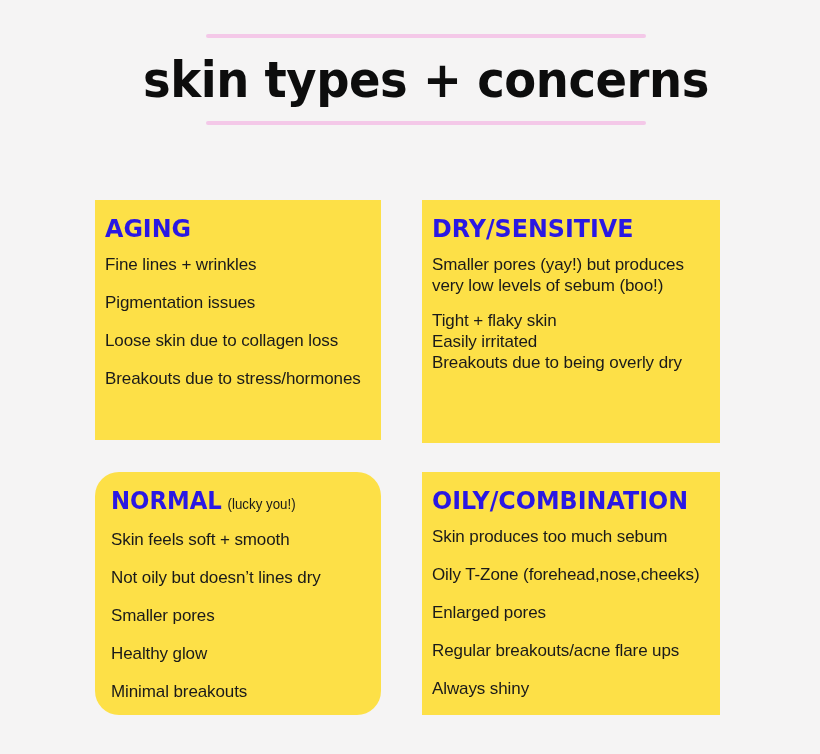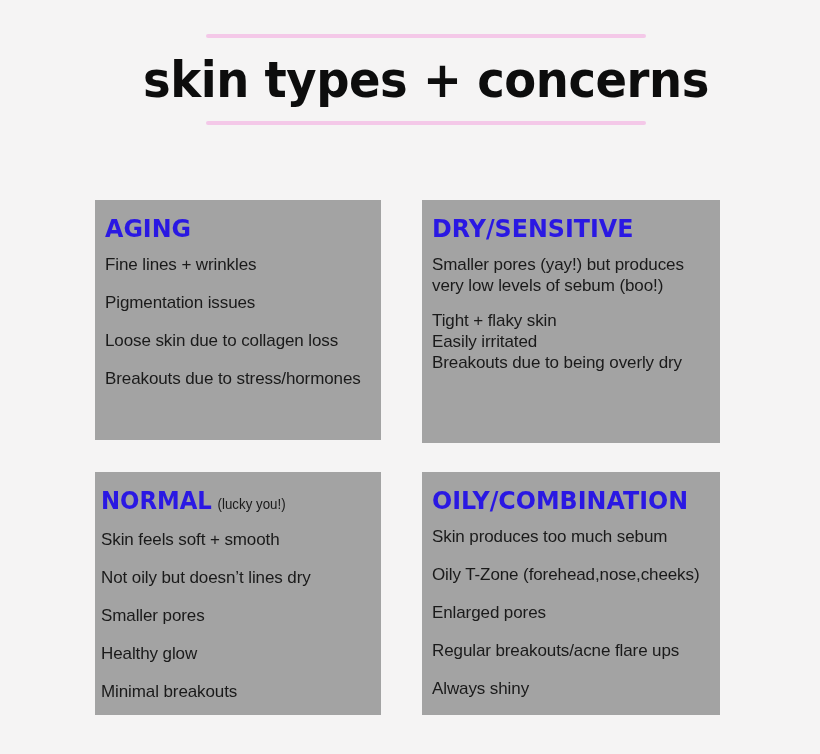--- a/index.html
+++ b/index.html
@@ -58,33 +58,33 @@
     top: 200px;
     width: 630px;
   }
   .row {
     display: flex;
     align-items: flex-start;
   }
   .row-gap { height: 29px; }
 
   .card {
-    background: #a3a3a3;
+    background: #fde047;
     box-sizing: border-box;
     padding: 14px 14px 12px 10px;
   }
   .card-left  { width: 286px; margin-right: 41px; }
   .card-right { width: 298px; }
 
   .card-aging   { min-height: 240px; }
   .card-dry     { min-height: 243px; }
   .card-normal  { min-height: 243px; }
   .card-oily    { min-height: 243px; }
 
-  .card-inner-indent { padding-left: 6px; }
+  .card-inner-indent { padding-left: 16px; border-radius: 24px; }
 
   
   .card-head {
     font-family: "DejaVu Sans", sans-serif;
     font-weight: 700;
     font-size: 25px;
     line-height: 30px;
     color: #2a18e3;
     letter-spacing: 0px;
     transform: scaleX(0.95);

